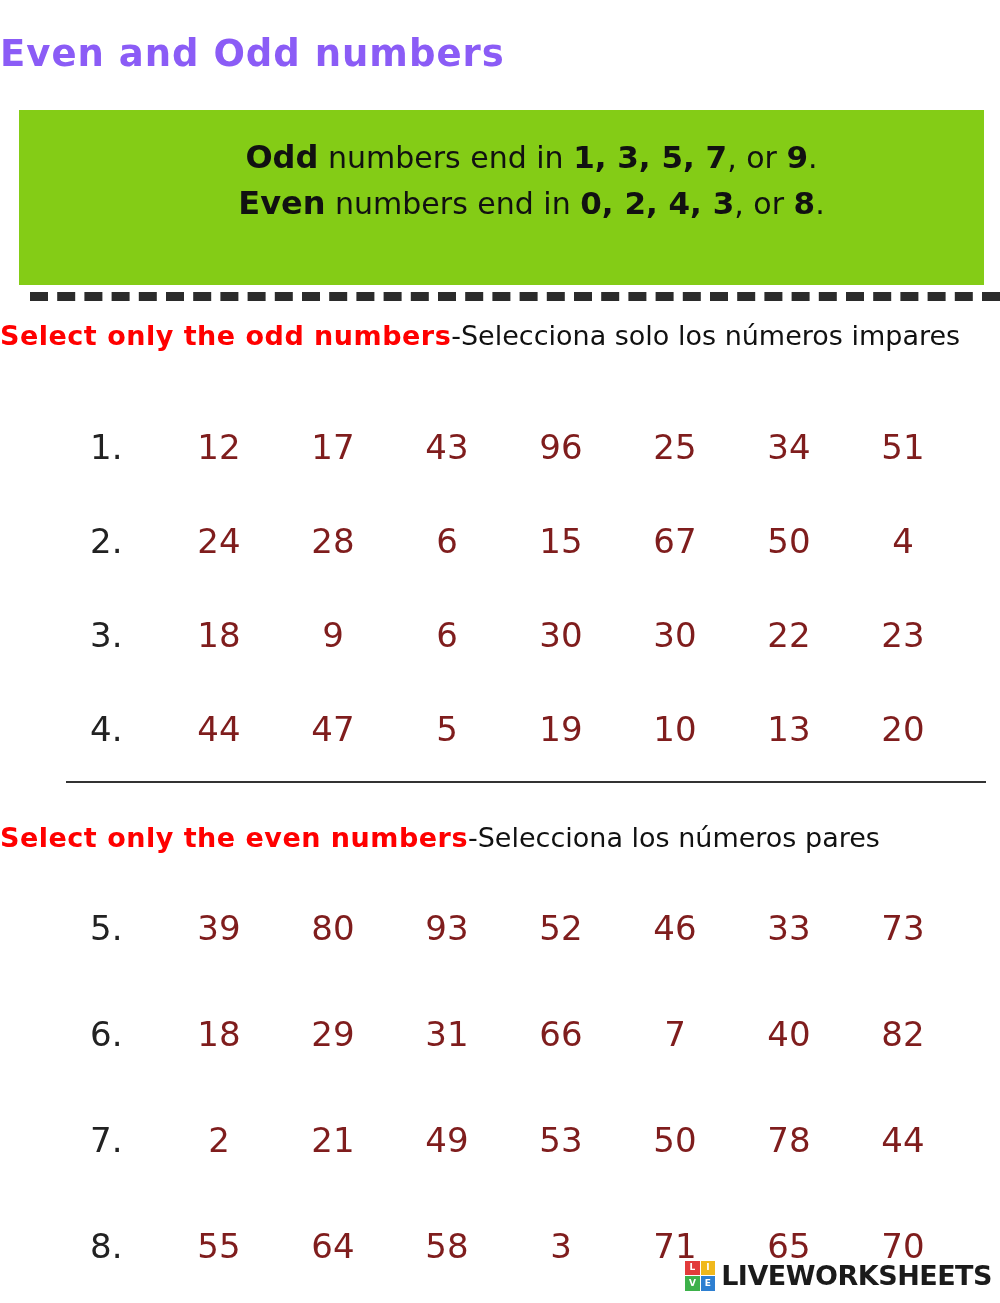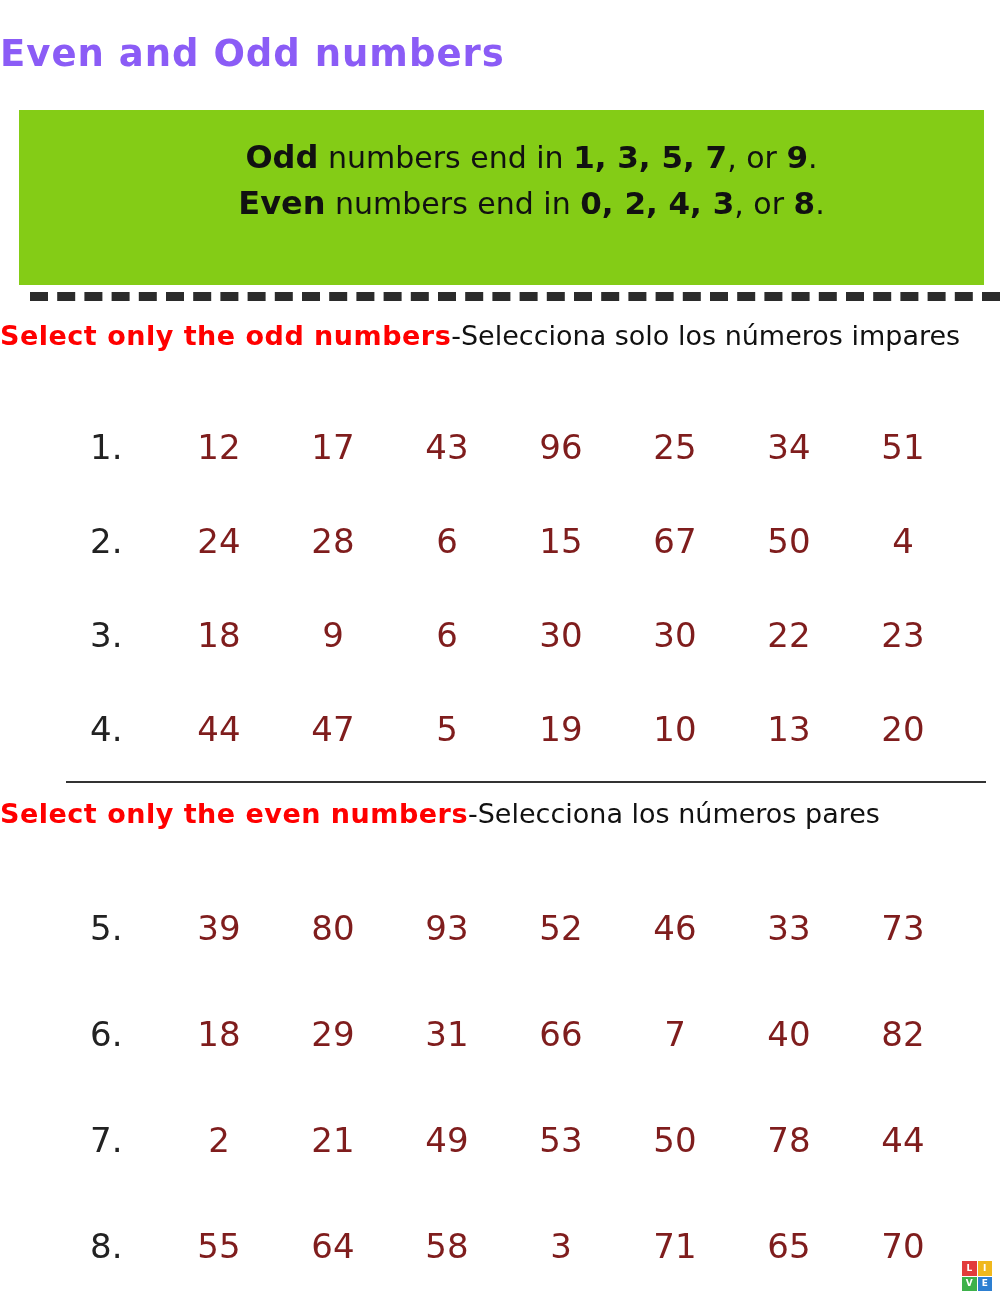--- a/index.html
+++ b/index.html
@@ -84,21 +84,21 @@
     color: #ff0000;
     font-weight: bold;
     font-family: "DejaVu Sans", sans-serif;
     letter-spacing: 0.5px;
   }
   .section-head .black {
     color: #111111;
     font-family: "DejaVu Sans", sans-serif;
   }
   #head-odd  { top: 320px; }
-  #head-even { top: 798px; }
+  #head-even { top: 822px; }
 
   
   .rows {
     position: absolute;
     left: 90px;
     width: 910px;
   }
   #rows-odd  { top: 400px; }
   #rows-even { top: 875px; }
 
@@ -292,15 +292,16 @@
     </div>
   </div>
 
   <div class="footer">
     <div class="lw-mark">
       <span class="lw-q1">L</span>
       <span class="lw-q3">I</span>
       <span class="lw-q2">V</span>
       <span class="lw-q4">E</span>
     </div>
+    <div class="lw-text">LIVEWORKSHEETS</div>
   </div>
 
 </div>
 
 </body></html>

